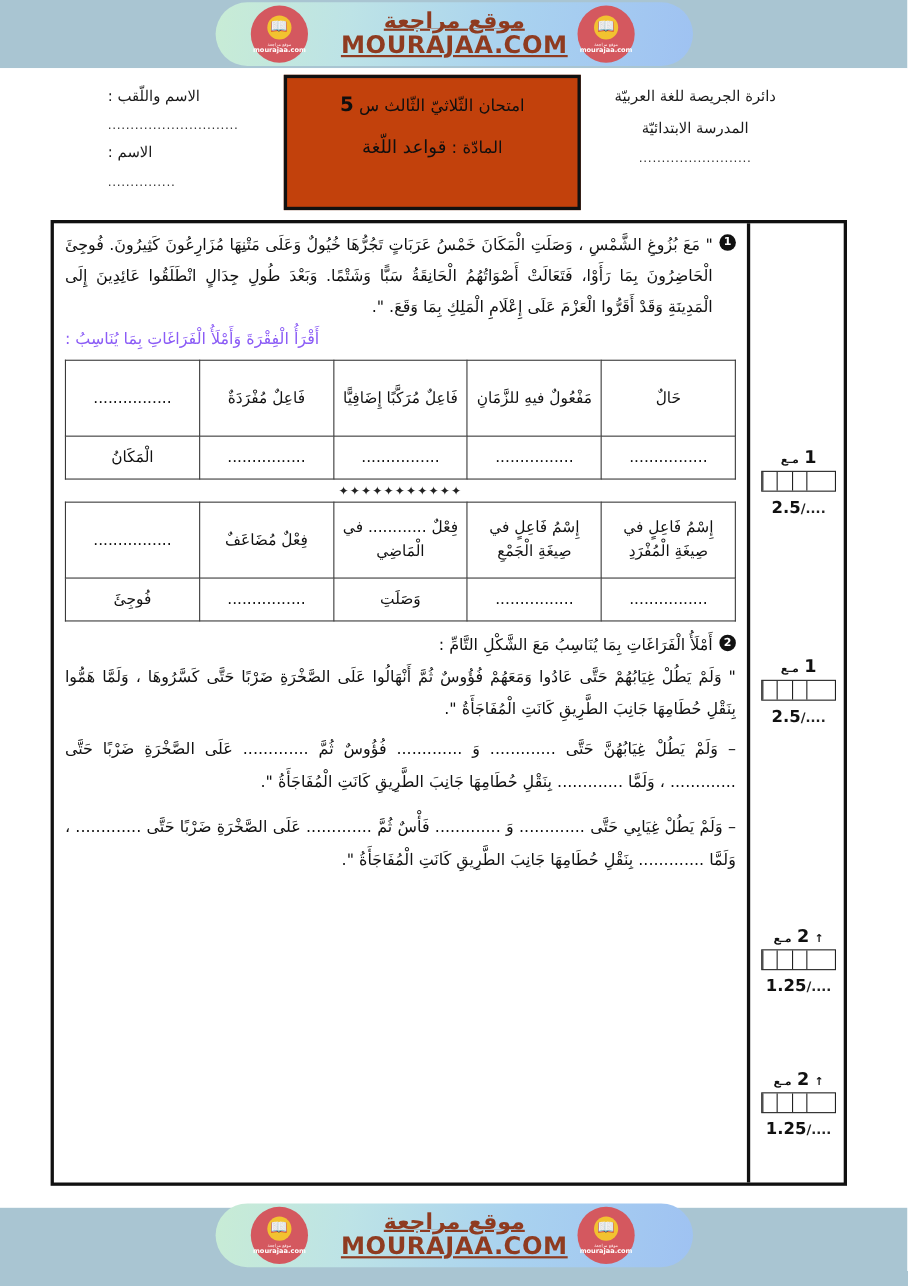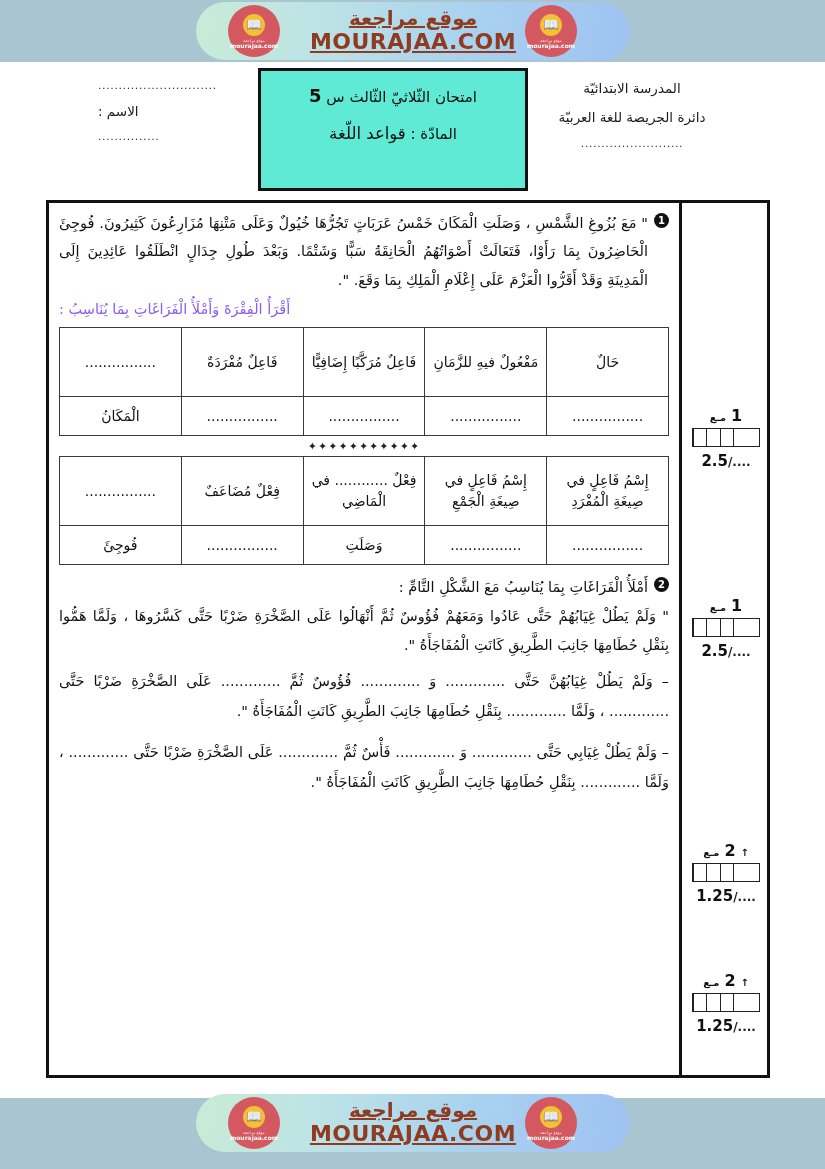--- a/index.html
+++ b/index.html
@@ -158,21 +158,21 @@
     letter-spacing: 0.6px;
     font-size: 11px;
   }
   .hdr-box {
     position: absolute;
     left: 258px;
     top: 4px;
     width: 270px;
     height: 123px;
     border: 3px solid #111;
-    background: #5eead4;
+    background: #c2410c;
     box-sizing: border-box;
     direction: rtl;
     padding: 12px 12px 0 12px;
   }
   .hdr-box .line1 {
     font-size: 15px;
     text-align: center;
     color: #0f0f0f;
     line-height: 1.4;
   }
@@ -353,37 +353,38 @@
   <div class="wm-logo right">
     <div class="badge">📖</div>
     <div class="lg-ar">موقع مراجعة</div>
     <div class="lg-en">mourajaa.com</div>
   </div>
 </div>
 
 <div class="header">
 
   <div class="hdr-right">
+    <div>دائرة الجريصة للغة العربيّة</div>
     <div>المدرسة الابتدائيّة</div>
-    <div>دائرة الجريصة للغة العربيّة</div>
     <div class="dotline">.........................</div>
   </div>
 
   <div class="hdr-box">
     <div class="line1">
       <span>امتحان الثّلاثيّ الثّالث  س</span>
       <b>5</b>
     </div>
     <div class="line2">
       <span>المادّة :</span>
       <b>قواعد اللّغة</b>
     </div>
   </div>
 
   <div class="hdr-left">
+    <div>الاسم واللّقب :</div>
     <div class="dotline">.............................</div>
     <div>الاسم :</div>
     <div class="dotline">...............</div>
   </div>
 </div>
 
 <div class="sheet">
 
   <div class="content-col">
 

